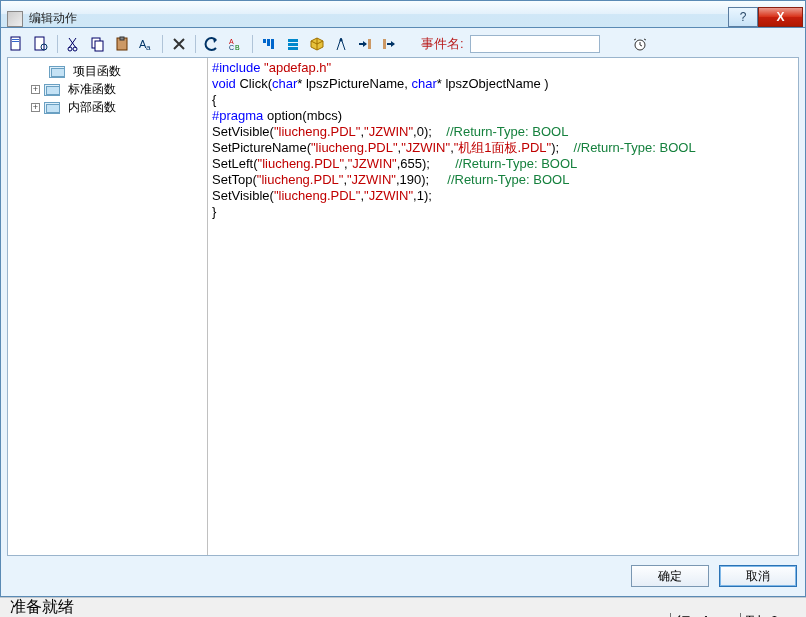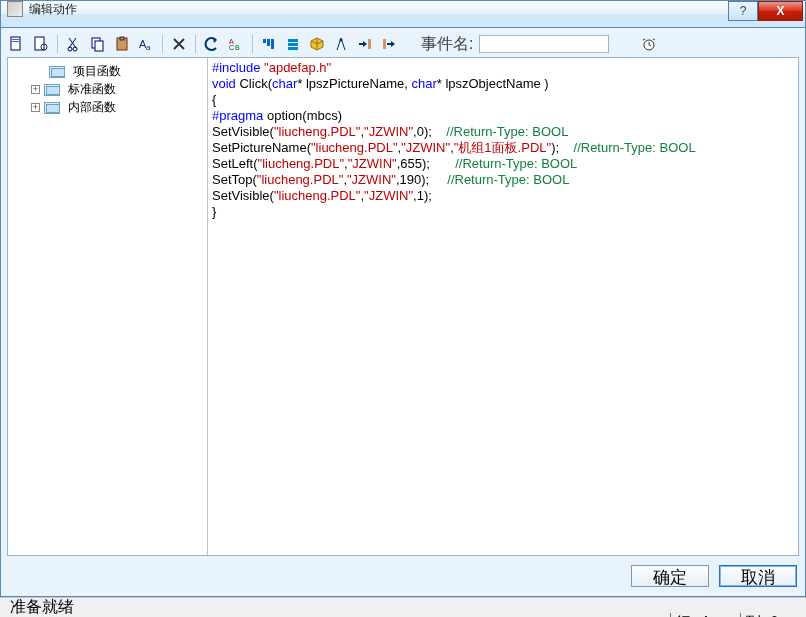--- a/index.html
+++ b/index.html
@@ -11,21 +11,21 @@
   height: 617px;
   overflow: hidden;
   display: flex;
   flex-direction: column;
 }
 .titlebar {
   height: 28px;
   background: linear-gradient(to bottom, #f8fdff, #e4f1fb 48%, #d0e7f7 52%, #cfe7f6);
   border: 1px solid #5a8ab4;
   display: flex;
-  align-items: flex-start;
+  align-items: flex-end;
   padding: 0 2px 0 6px;
 }
 .titlebar .appicon {
   width: 16px; height: 16px;
   background: linear-gradient(135deg,#ccc,#eee);
   border: 1px solid #888;
   margin-right: 6px;
 }
 .titlebar .title { flex: 1; color: #222; }
 .titlebar .winbtns { display: flex; gap: 0; }
@@ -64,21 +64,21 @@
 .tb-btn {
   width: 20px; height: 20px;
   display:flex; align-items:center; justify-content:center;
 }
 .tb-sep {
   width: 1px; height: 18px;
   background: #b0c4d8;
   margin: 0 2px;
 }
 svg.ico { width: 16px; height: 16px; }
-.eventlabel { margin-left: 18px; margin-right: 2px; color: #404040; font-size: 16px; }
+.eventlabel { margin-left: 18px; margin-right: 2px; color: #b91c1c; font-size: 13px; }
 .eventinput {
   width: 130px; height: 18px;
   border: 1px solid #9ab4cc;
   background: #fff;
 }
 .editarea {
   flex: 1;
   display: flex;
   border: 1px solid #9ab4cc;
   background: #fff;
@@ -139,21 +139,21 @@
   display: flex;
   align-items: center;
   justify-content: flex-end;
   gap: 10px;
   padding: 6px 2px 0 2px;
 }
 .push {
   width: 78px; height: 22px;
   border: 1px solid #7a97b2;
   background: linear-gradient(to bottom,#fdfeff,#e6eef7);
-  font-size: 17px;
+  font-size: 12px;
 }
 .push.default { border: 1px solid #2a72b5; box-shadow: 0 0 0 1px #7fb8e8 inset; }
 .statusbar {
   height: 20px;
   border-top: 1px solid #c0c8d0;
   background: #f0f0f0;
   display: flex;
   align-items: center;
   font-size: 16px;
   padding: 0 6px;

